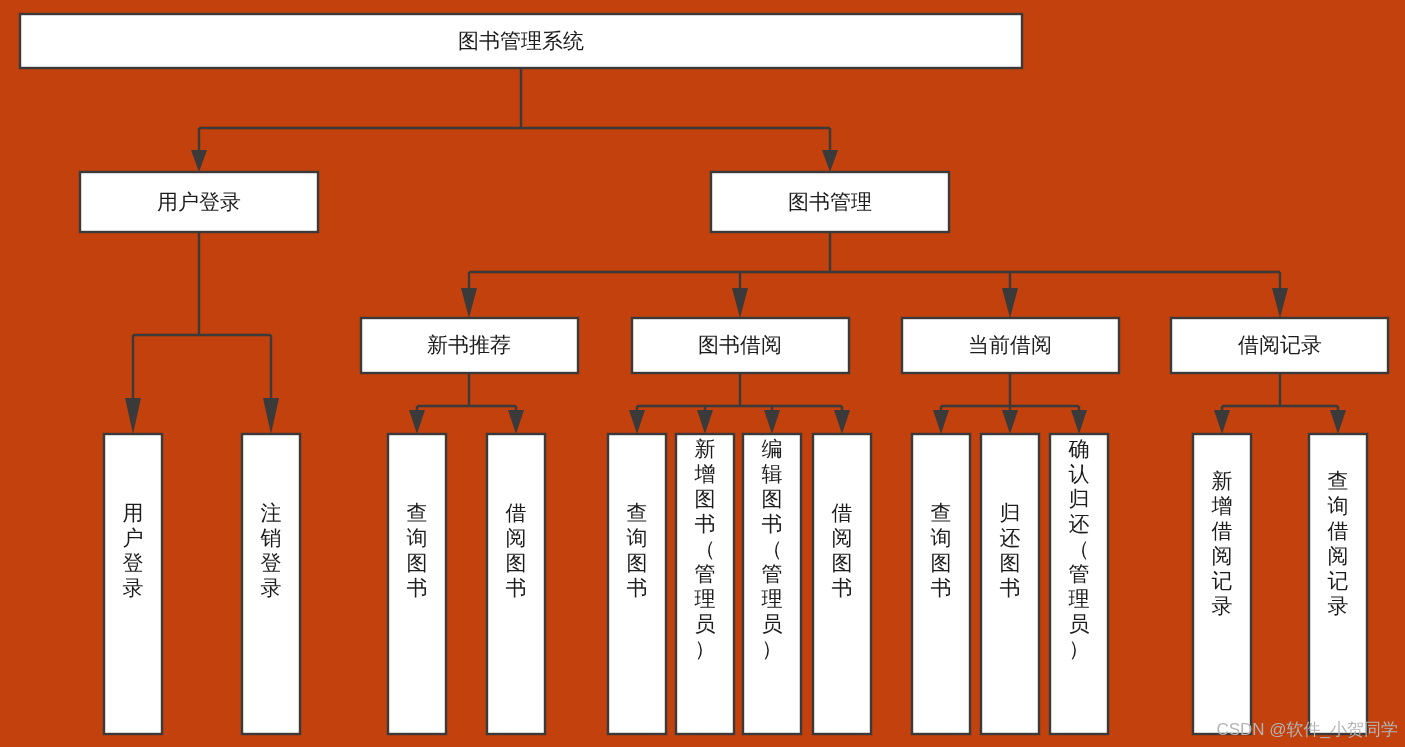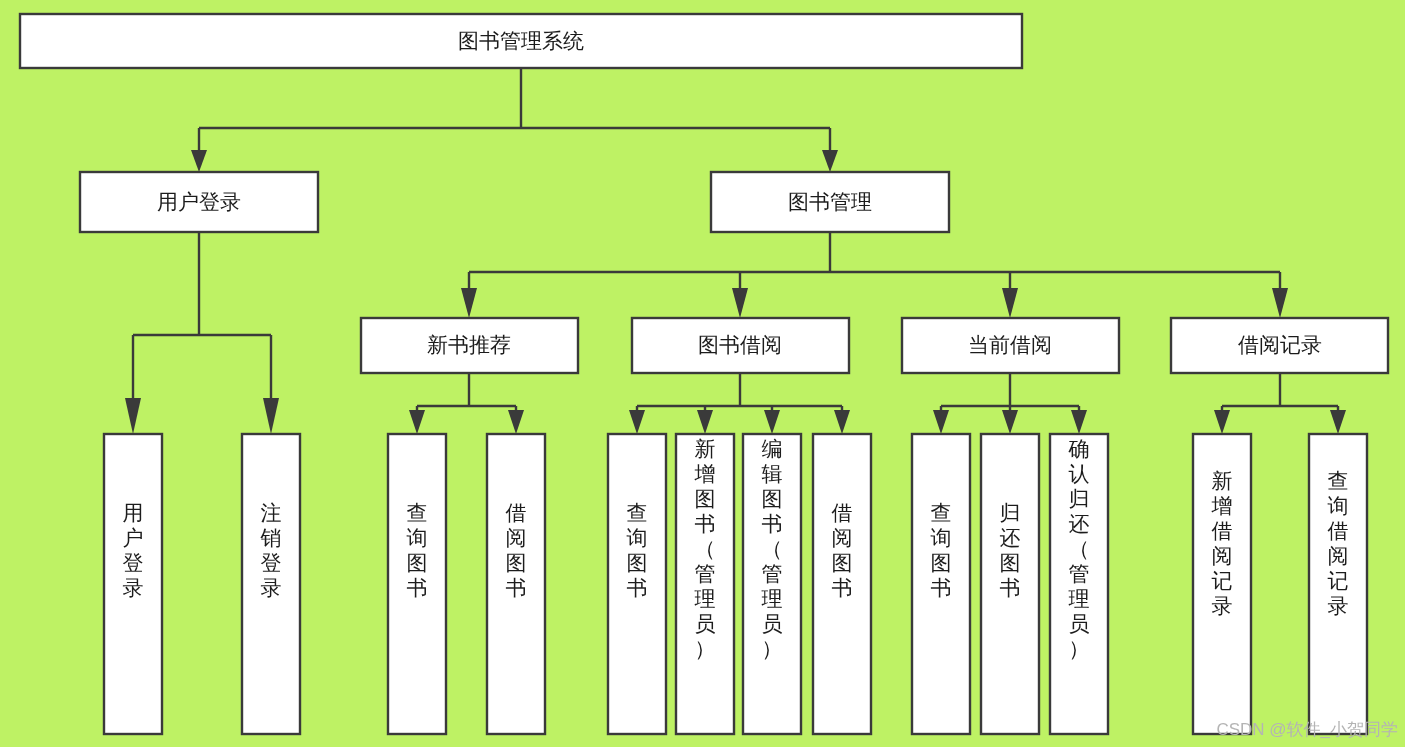--- a/index.html
+++ b/index.html
@@ -8,21 +8,21 @@
     padding: 0;
     background: #ffffff;
   }
   body {
     font-family: "Liberation Sans", "DejaVu Sans", sans-serif;
   }
   #diagram-root {
     position: relative;
     width: 1405px;
     height: 747px;
-    background: #bef264;
+    background: #c2410c;
     overflow: hidden;
   }
   svg.diagram-canvas {
     position: absolute;
     left: 0;
     top: 0;
     width: 1405px;
     height: 747px;
     display: block;
   }

